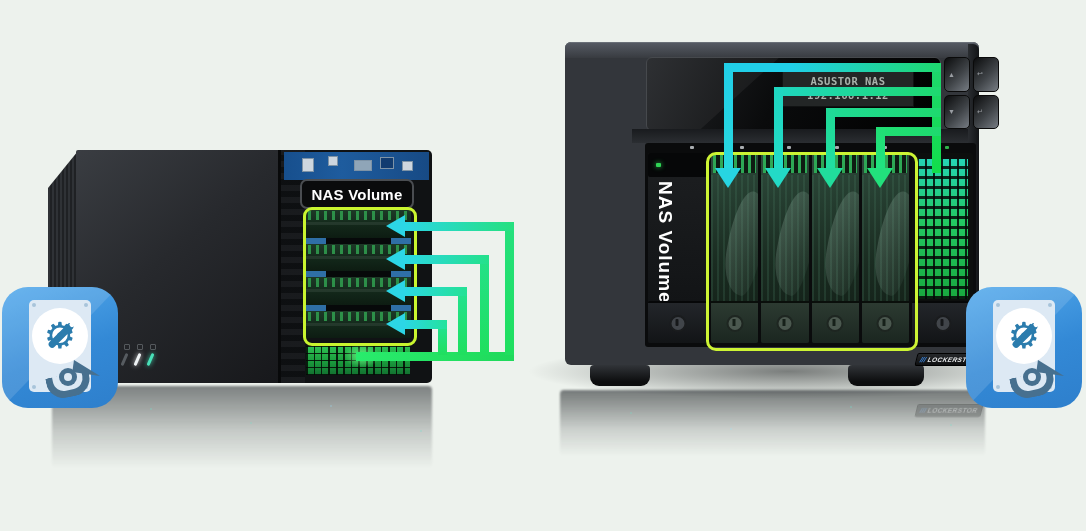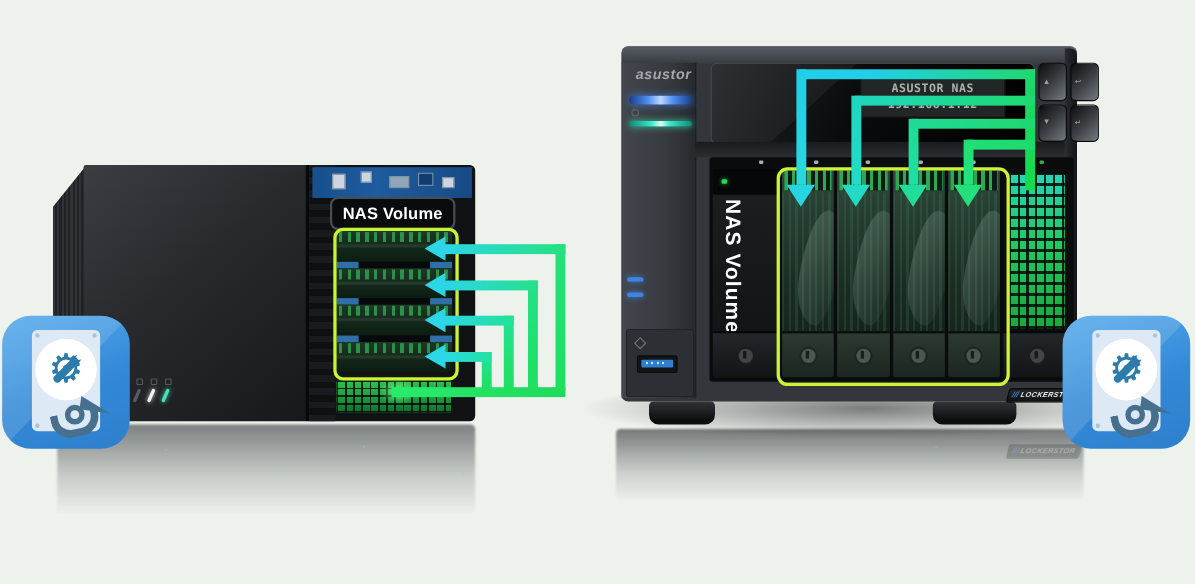--- a/index.html
+++ b/index.html
@@ -239,32 +239,20 @@
   <div class="bar" style="left:404px;top:320px;width:43px;height:9px;background:linear-gradient(90deg,#2bd7e6,#22e39c);"></div>
   <div class="head-left" style="left:386px;top:215px;border-right:19px solid #2cd6e6;"></div>
   <div class="head-left" style="left:386px;top:248px;border-right:19px solid #2cd6e6;"></div>
   <div class="head-left" style="left:386px;top:280px;border-right:19px solid #2cd6e6;"></div>
   <div class="head-left" style="left:386px;top:313px;border-right:19px solid #2cd6e6;"></div>
 
   <div class="a rbody"></div>
   <div class="a rlid"></div>
   <div class="a rsliver"></div>
 
-  <div class="a rleftcol">
-    <div class="a brand">asustor</div>
-    <div class="a bluebar"></div>
-    <div class="a pwrdot"></div>
-    <div class="a tealbar"></div>
-    <div class="a netled" style="top:195px;"></div>
-    <div class="a netled" style="top:209px;"></div>
-    <div class="a recess">
-      <span class="diamond"></span>
-      <span class="usb"></span>
-    </div>
-  </div>
 
   <div class="a lcd"></div>
   <div class="a screen">
     <span>ASUSTOR NAS</span>
     <span>192.168.1.12</span>
   </div>
 
   <div class="a btngrid">
     <div class="btn">
         <span>▲</span>

